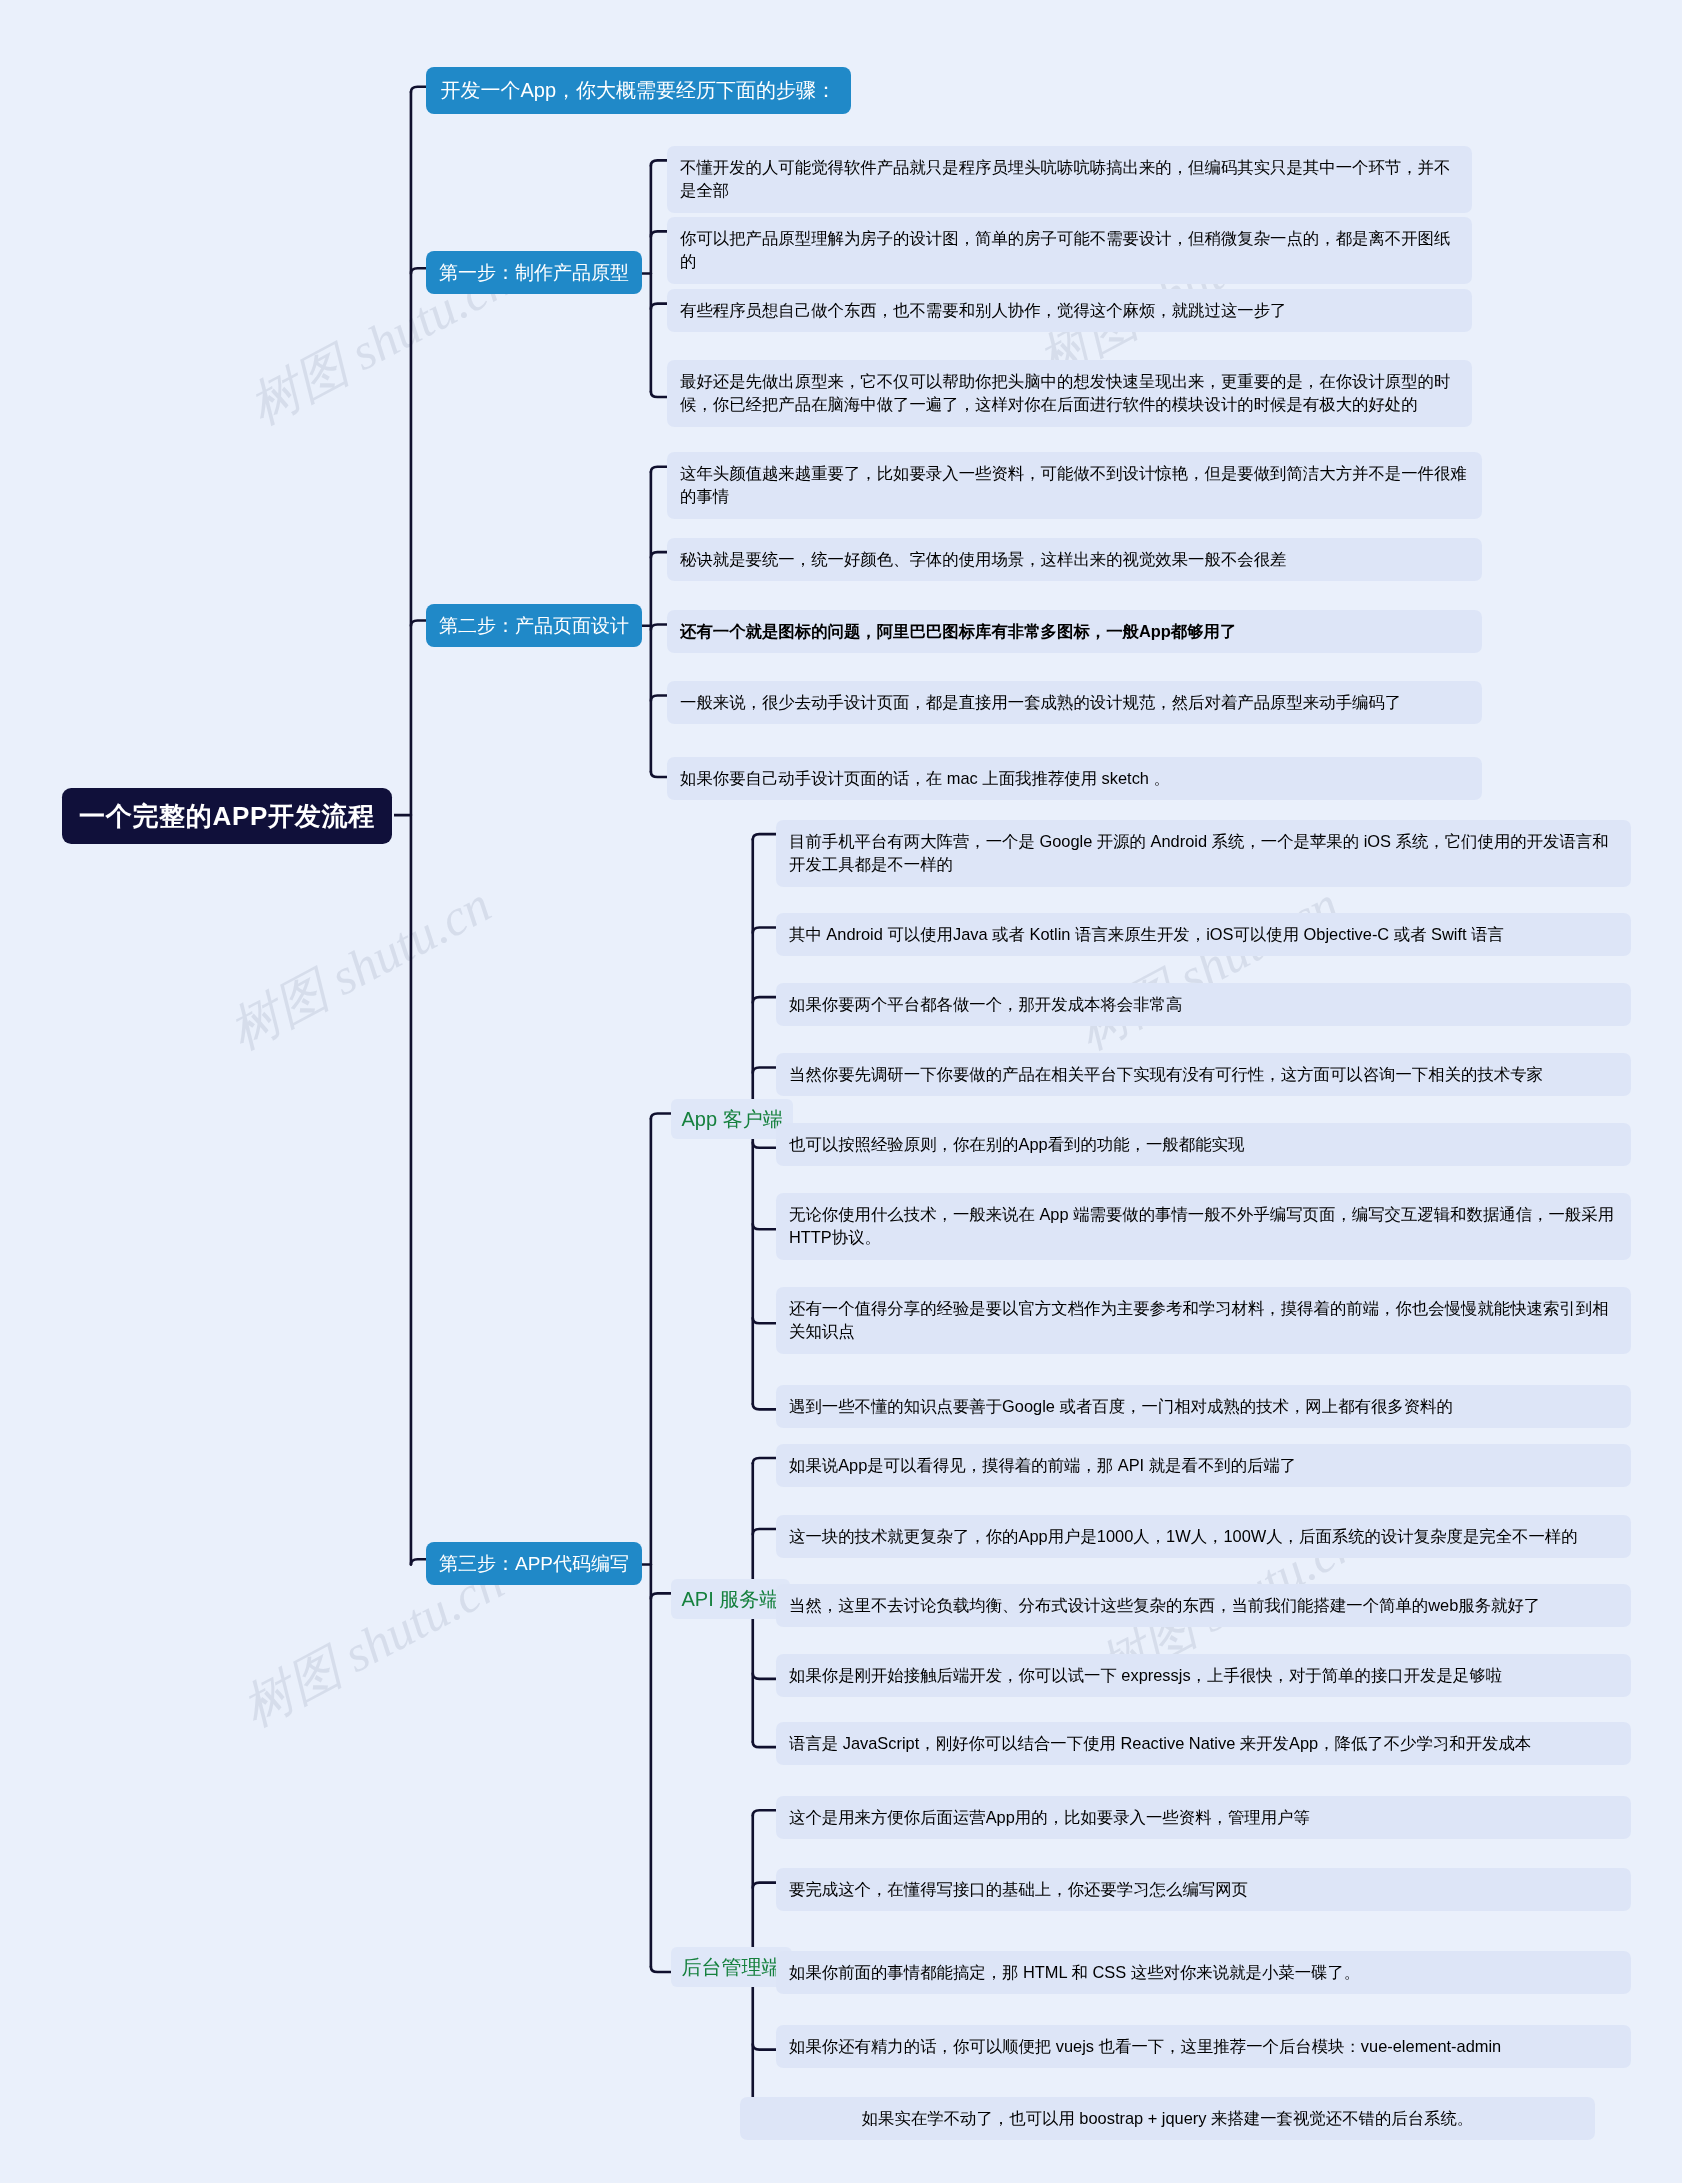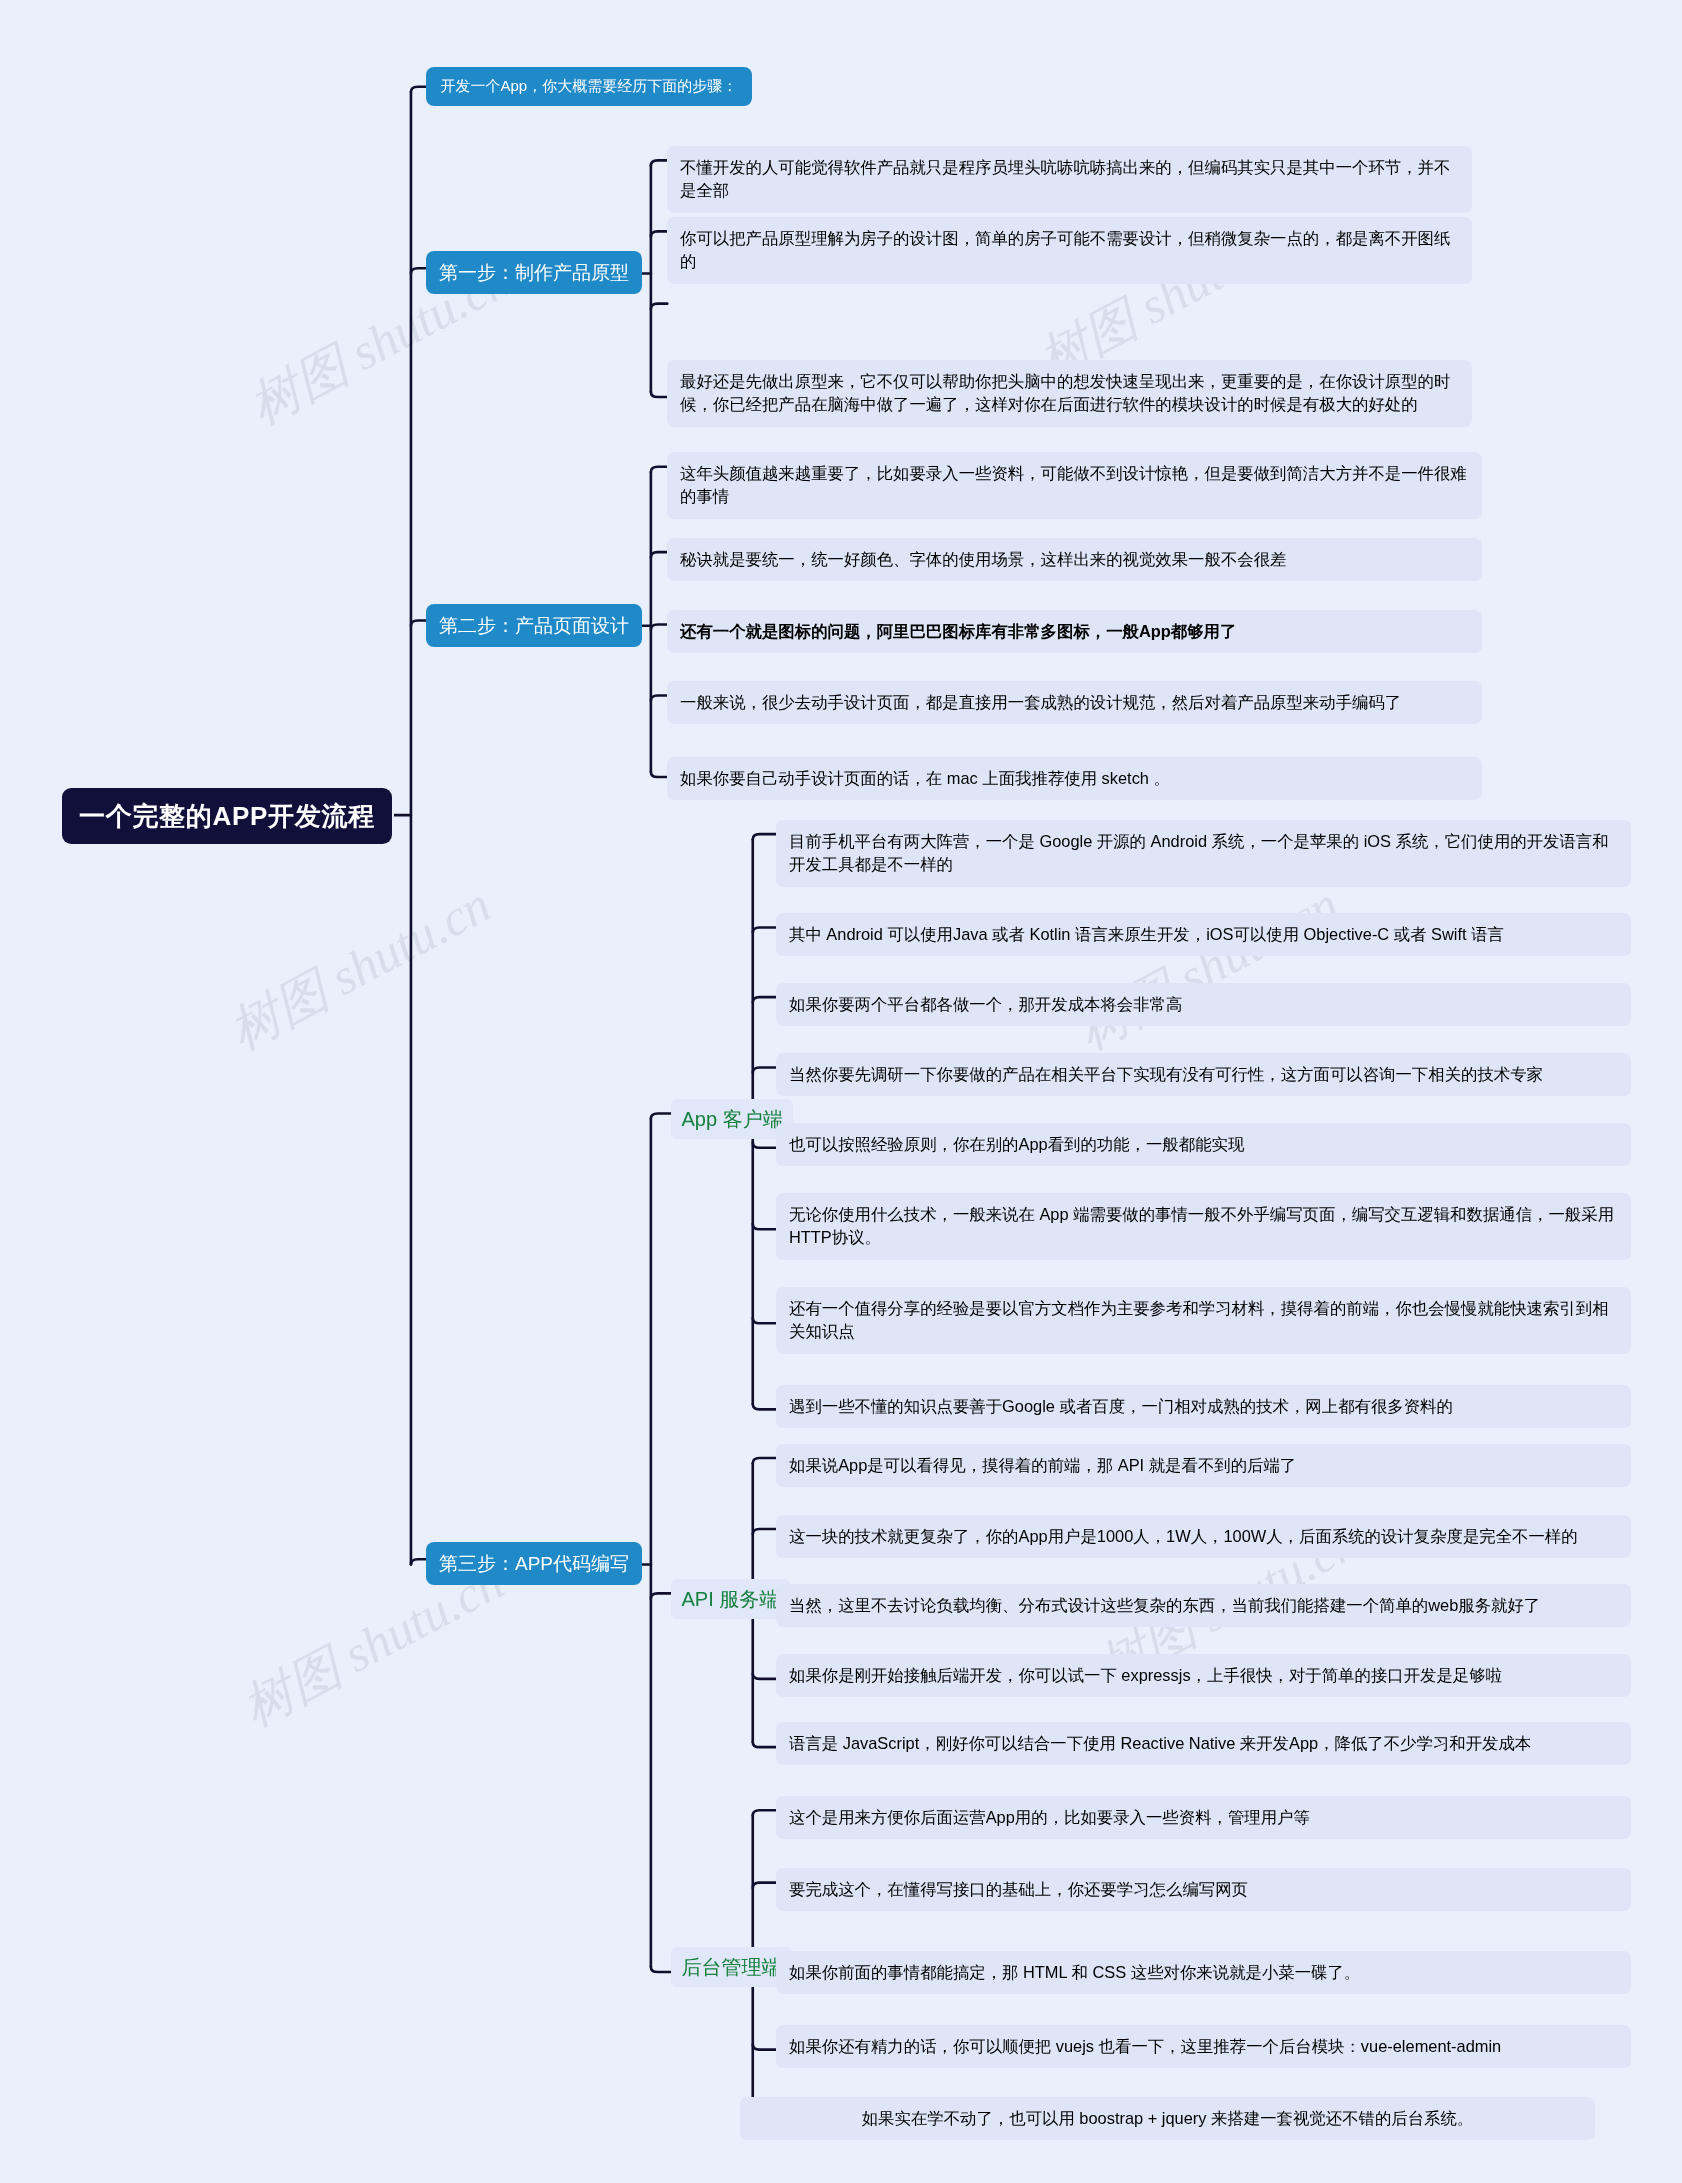--- a/index.html
+++ b/index.html
@@ -19,21 +19,21 @@
     background:#10103a;color:#ffffff;border-radius:9.2px;
     font-size:26px;font-weight:bold;letter-spacing:0.7px;
     padding:10.5px 17px;white-space:nowrap;
     box-shadow:0 0 0 2px #eaf0fb;
   }
   
   .blue{
     background:#2089c8;color:#ffffff;border-radius:8px;
     font-size:19px;padding:8.5px 13px;white-space:nowrap;
   }
-  .blue.header{font-size:15px;padding:10px 14.5px;}
+  .blue.header{font-size:20px;padding:10px 14.5px;}
   
   .pale{
     background:#dfe7f8;color:#15803d;border-radius:6px;
     font-size:20px;padding:6.6px 10.5px;white-space:nowrap;
   }
   
   .leaf{
     background:#dde5f7;color:#000000;border-radius:7.2px;
     font-size:16.4px;line-height:1.42;padding:10px 13px;
   }
@@ -128,20 +128,23 @@
 
   <div class="node blue" style="left:426px;top:251px;">
     <span class="node-text">第一步：制作产品原型</span>
   </div>
   <div class="node leaf" style="left:667px;top:146px;width:805px;">
     <span class="node-text">不懂开发的人可能觉得软件产品就只是程序员埋头吭哧吭哧搞出来的，但编码其实只是其中一个环节，并不是全部</span>
   </div>
   <div class="node leaf" style="left:667px;top:217px;width:805px;">
     <span class="node-text">你可以把产品原型理解为房子的设计图，简单的房子可能不需要设计，但稍微复杂一点的，都是离不开图纸的</span>
   </div>
+  <div class="node leaf" style="left:667px;top:289px;width:805px;">
+    <span class="node-text">有些程序员想自己做个东西，也不需要和别人协作，觉得这个麻烦，就跳过这一步了</span>
+  </div>
   <div class="node leaf" style="left:667px;top:360px;width:805px;">
     <span class="node-text">最好还是先做出原型来，它不仅可以帮助你把头脑中的想发快速呈现出来，更重要的是，在你设计原型的时候，你已经把产品在脑海中做了一遍了，这样对你在后面进行软件的模块设计的时候是有极大的好处的</span>
   </div>
 
   <div class="node blue" style="left:426px;top:604px;">
     <span class="node-text">第二步：产品页面设计</span>
   </div>
   <div class="node leaf" style="left:667px;top:452px;width:815px;">
     <span class="node-text">这年头颜值越来越重要了，比如要录入一些资料，可能做不到设计惊艳，但是要做到简洁大方并不是一件很难的事情</span>
   </div>

